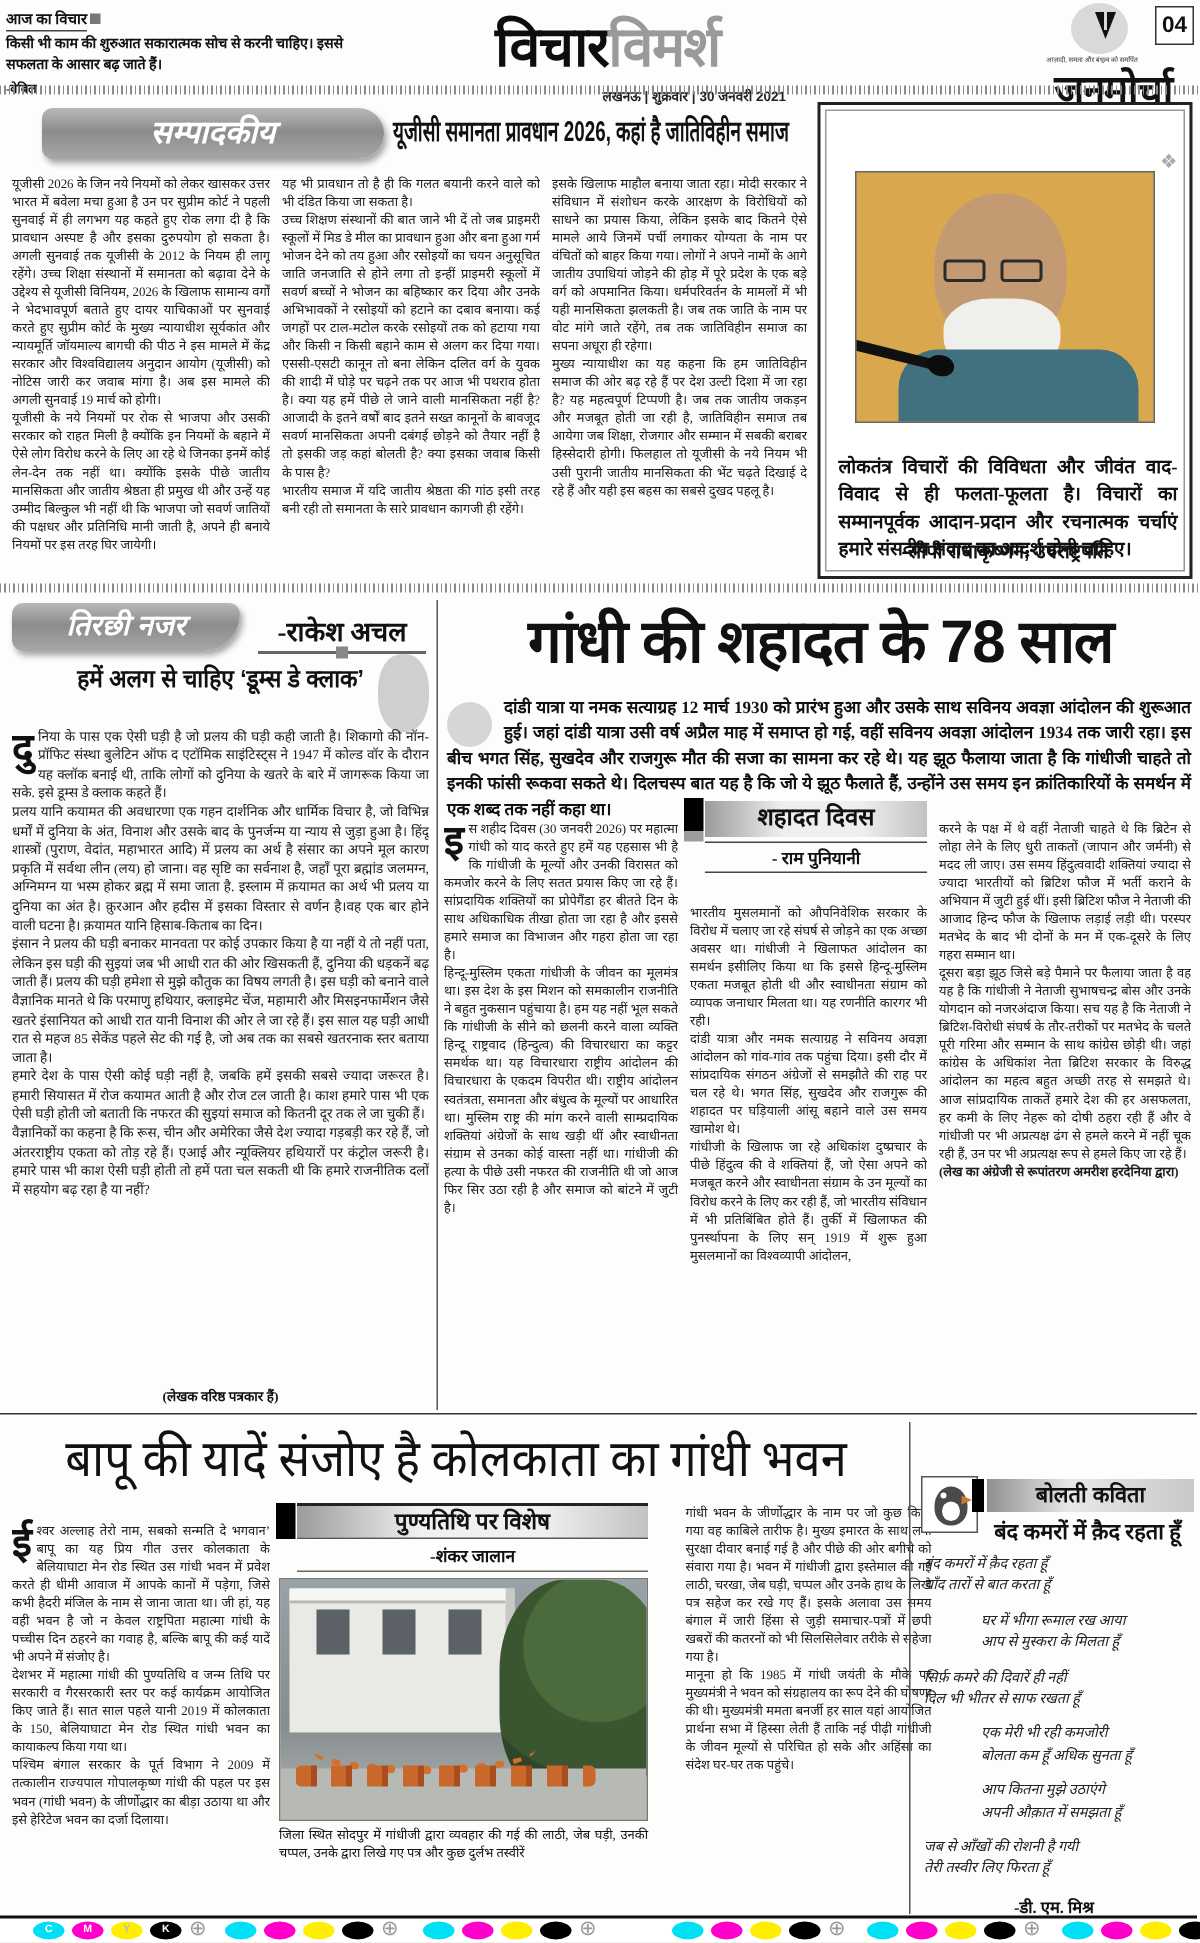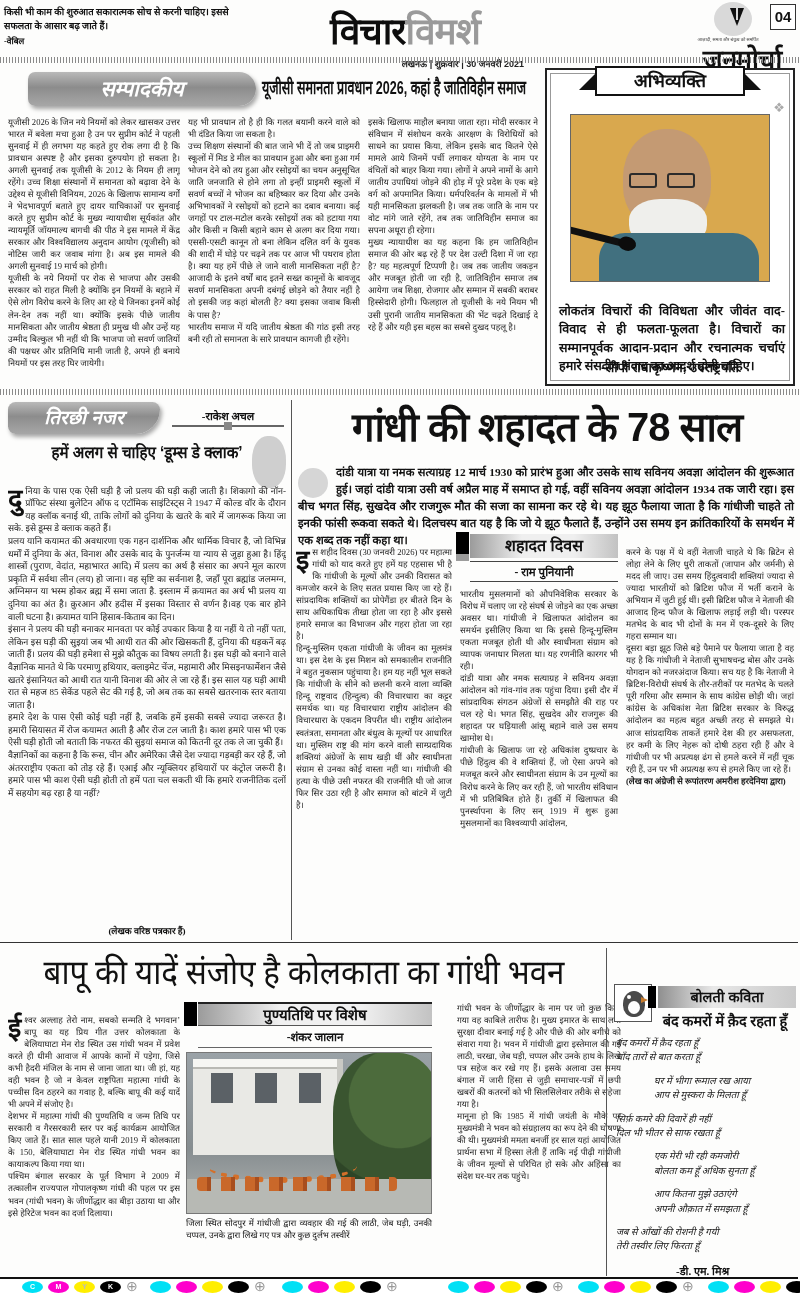--- a/index.html
+++ b/index.html
@@ -79,38 +79,38 @@
   .p1-jacket { position:absolute; left:28px; top:118px; width:160px; height:52px; background:#41707f; border-radius:26px 26px 0 0; }
   .p1-mic { position:absolute; left:-4px; top:118px; width:58px; height:7px; background:#101010; transform:rotate(14deg); }
   .p1-mic:after { content:""; position:absolute; right:-12px; top:-4px; width:18px; height:14px; background:#0c0c0c; border-radius:50%; }
   .abhi-quote { position:absolute; left:12px; top:232px; width:226px; font-size:12.6px; font-weight:bold; line-height:1.45; text-align:justify; }
   .abhi-author { position:absolute; left:0; top:288px; width:100%; text-align:center; font-size:13px; font-weight:bold; font-family:"Liberation Sans",sans-serif; }
 
   .mid-hatch { left:0; top:389px; width:800px; height:6px; }
 
   
   .ribbon.tir { left:8px; top:402px; width:152px; height:32px; font-size:19px; line-height:32px; border-radius:8px 8px 26px 8px; }
-  .tir-byline { left:172px; top:408px; width:112px; font-size:11px; font-weight:bold; text-align:center; }
+  .tir-byline { left:172px; top:408px; width:112px; font-size:18px; font-weight:bold; text-align:center; }
   .tir-byline .pinline { display:block; height:2px; background:#666; margin-top:2px; position:relative; }
   .tir-byline .pinline:after { content:""; position:absolute; left:46%; top:-3px; width:8px; height:8px; background:#888; }
   .tir-blob { left:252px; top:436px; width:34px; height:52px; background:#cfcfcf; border-radius:45%; }
   .tir-headline { left:8px; top:440px; width:278px; text-align:center; font-size:16.5px; font-weight:bold; font-family:"Liberation Sans",sans-serif; white-space:nowrap; transform:scaleX(.92); transform-origin:center; }
   .tir-body { left:8px; top:472px; width:278px; height:452px; font-size:9px; }
   .tir-credit { left:8px; top:924px; width:278px; text-align:center; font-size:9px; font-weight:bold; }
   .vr-mid { left:291px; top:400px; height:540px; }
 
   
   .g-headline { left:300px; top:398px; width:494px; text-align:center; font-size:40px; font-weight:bold; font-family:"Liberation Sans",sans-serif; white-space:nowrap; letter-spacing:-1px; }
   .g-stand { left:298px; top:464px; width:496px; height:64px; font-size:11.4px; font-weight:bold; line-height:1.5; text-align:justify; }
   .quote-circle { float:left; width:30px; height:30px; border-radius:50%; background:#d6d6d6; margin:4px 8px 0 0; }
   .g-col { top:534px; height:404px; }
   .g-c1 { left:296px; width:156px; }
   .g-c2 { left:460px; width:158px; }
   .g-c3 { left:626px; width:168px; }
-  .shbox { margin-bottom:6px; position:relative; }
+  .shbox { margin-bottom:20px; position:relative; }
   .shbar { background:linear-gradient(90deg,#9b9b9b,#efefef 35%,#efefef 70%,#c2c2c2);
            text-align:center; font-size:16px; font-weight:bold; font-family:"Liberation Sans",sans-serif;
            height:24px; line-height:24px; margin-left:10px; }
   .shsq { position:absolute; left:-4px; top:-2px; width:13px; height:22px; background:#000; }
   .shsq:after { content:""; position:absolute; left:0; bottom:-7px; width:13px; height:7px; background:#9c9c9c; }
   .shby { text-align:center; font-size:11.5px; font-weight:bold; border-top:1px solid #444; border-bottom:1px solid #444; padding:2px 0; margin:3px 0 0 10px; }
   .g-credit { font-weight:bold; }
 
   .rule-942 { left:0; top:942px; width:798px; }
 
@@ -163,20 +163,23 @@
   .oval { width:21px; height:12px; border-radius:50%; text-align:center; font-size:7px; font-weight:bold; color:#fff; line-height:12px; font-family:"Liberation Sans",sans-serif; }
   .ov-c { background:#00e0f5; } .ov-m { background:#ff00cc; } .ov-y { background:#ffee00; color:#bbb; } .ov-k { background:#000; }
   .reg { color:#999; font-size:14px; line-height:12px; }
 </style>
 </head>
 <body>
 
 <div class="page">
 
   <div class="abs thought">
+    <div>
+      <span class="thought-label">आज का विचार</span><span class="thought-pin"></span>
+    </div>
     <div class="thought-text">किसी भी काम की शुरुआत सकारात्मक सोच से करनी चाहिए। इससे सफलता के आसार बढ़ जाते हैं।</div>
     <div class="thought-author">-वेबिल</div>
   </div>
 
   <div class="abs masthead">
     <div class="masthead-line">
       <span class="m-black">विचार</span><span class="m-gray">विमर्श</span>
     </div>
     <div class="dateline">लखनऊ | शुक्रवार | 30 जनवरी 2021</div>
   </div>
@@ -195,21 +198,20 @@
   <div class="abs ed-headline">यूजीसी समानता प्रावधान 2026, कहां है जातिविहीन समाज</div>
   <div class="abs body-text ed-col ed-c1">यूजीसी 2026 के जिन नये नियमों को लेकर खासकर उत्तर भारत में बवेला मचा हुआ है उन पर सुप्रीम कोर्ट ने पहली सुनवाई में ही लगभग यह कहते हुए रोक लगा दी है कि प्रावधान अस्पष्ट है और इसका दुरुपयोग हो सकता है। अगली सुनवाई तक यूजीसी के 2012 के नियम ही लागू रहेंगे। उच्च शिक्षा संस्थानों में समानता को बढ़ावा देने के उद्देश्य से यूजीसी विनियम, 2026 के खिलाफ सामान्य वर्गों ने भेदभावपूर्ण बताते हुए दायर याचिकाओं पर सुनवाई करते हुए सुप्रीम कोर्ट के मुख्य न्यायाधीश सूर्यकांत और न्यायमूर्ति जॉयमाल्य बागची की पीठ ने इस मामले में केंद्र सरकार और विश्वविद्यालय अनुदान आयोग (यूजीसी) को नोटिस जारी कर जवाब मांगा है। अब इस मामले की अगली सुनवाई 19 मार्च को होगी।
 यूजीसी के नये नियमों पर रोक से भाजपा और उसकी सरकार को राहत मिली है क्योंकि इन नियमों के बहाने में ऐसे लोग विरोध करने के लिए आ रहे थे जिनका इनमें कोई लेन-देन तक नहीं था। क्योंकि इसके पीछे जातीय मानसिकता और जातीय श्रेष्ठता ही प्रमुख थी और उन्हें यह उम्मीद बिल्कुल भी नहीं थी कि भाजपा जो सवर्ण जातियों की पक्षधर और प्रतिनिधि मानी जाती है, अपने ही बनाये नियमों पर इस तरह घिर जायेगी।</div>
   <div class="abs body-text ed-col ed-c2">यह भी प्रावधान तो है ही कि गलत बयानी करने वाले को भी दंडित किया जा सकता है।
 उच्च शिक्षण संस्थानों की बात जाने भी दें तो जब प्राइमरी स्कूलों में मिड डे मील का प्रावधान हुआ और बना हुआ गर्म भोजन देने को तय हुआ और रसोइयों का चयन अनुसूचित जाति जनजाति से होने लगा तो इन्हीं प्राइमरी स्कूलों में सवर्ण बच्चों ने भोजन का बहिष्कार कर दिया और उनके अभिभावकों ने रसोइयों को हटाने का दबाव बनाया। कई जगहों पर टाल-मटोल करके रसोइयों तक को हटाया गया और किसी न किसी बहाने काम से अलग कर दिया गया। एससी-एसटी कानून तो बना लेकिन दलित वर्ग के युवक की शादी में घोड़े पर चढ़ने तक पर आज भी पथराव होता है। क्या यह हमें पीछे ले जाने वाली मानसिकता नहीं है? आजादी के इतने वर्षों बाद इतने सख्त कानूनों के बावजूद सवर्ण मानसिकता अपनी दबंगई छोड़ने को तैयार नहीं है तो इसकी जड़ कहां बोलती है? क्या इसका जवाब किसी के पास है?
 भारतीय समाज में यदि जातीय श्रेष्ठता की गांठ इसी तरह बनी रही तो समानता के सारे प्रावधान कागजी ही रहेंगे।</div>
   <div class="abs body-text ed-col ed-c3">इसके खिलाफ माहौल बनाया जाता रहा। मोदी सरकार ने संविधान में संशोधन करके आरक्षण के विरोधियों को साधने का प्रयास किया, लेकिन इसके बाद कितने ऐसे मामले आये जिनमें पर्ची लगाकर योग्यता के नाम पर वंचितों को बाहर किया गया। लोगों ने अपने नामों के आगे जातीय उपाधियां जोड़ने की होड़ में पूरे प्रदेश के एक बड़े वर्ग को अपमानित किया। धर्मपरिवर्तन के मामलों में भी यही मानसिकता झलकती है। जब तक जाति के नाम पर वोट मांगे जाते रहेंगे, तब तक जातिविहीन समाज का सपना अधूरा ही रहेगा।
 मुख्य न्यायाधीश का यह कहना कि हम जातिविहीन समाज की ओर बढ़ रहे हैं पर देश उल्टी दिशा में जा रहा है? यह महत्वपूर्ण टिप्पणी है। जब तक जातीय जकड़न और मजबूत होती जा रही है, जातिविहीन समाज तब आयेगा जब शिक्षा, रोजगार और सम्मान में सबकी बराबर हिस्सेदारी होगी। फिलहाल तो यूजीसी के नये नियम भी उसी पुरानी जातीय मानसिकता की भेंट चढ़ते दिखाई दे रहे हैं और यही इस बहस का सबसे दुखद पहलू है।</div>
 
   <div class="abs abhi">
-    <div class="abhi-tab">अभिव्यक्ति</div>
     <div class="clover">❖</div>
     <div class="photo1">
       <div class="p1-head"></div>
       <div class="p1-glass p1-g1"></div>
       <div class="p1-glass p1-g2"></div>
       <div class="p1-beard"></div>
       <div class="p1-jacket"></div>
       <div class="p1-mic"></div>
     </div>
     <div class="abhi-quote">लोकतंत्र विचारों की विविधता और जीवंत वाद-विवाद से ही फलता-फूलता है। विचारों का सम्मानपूर्वक आदान-प्रदान और रचनात्मक चर्चाएं हमारे संसदीय संवाद का आदर्श होनी चाहिए।</div>

